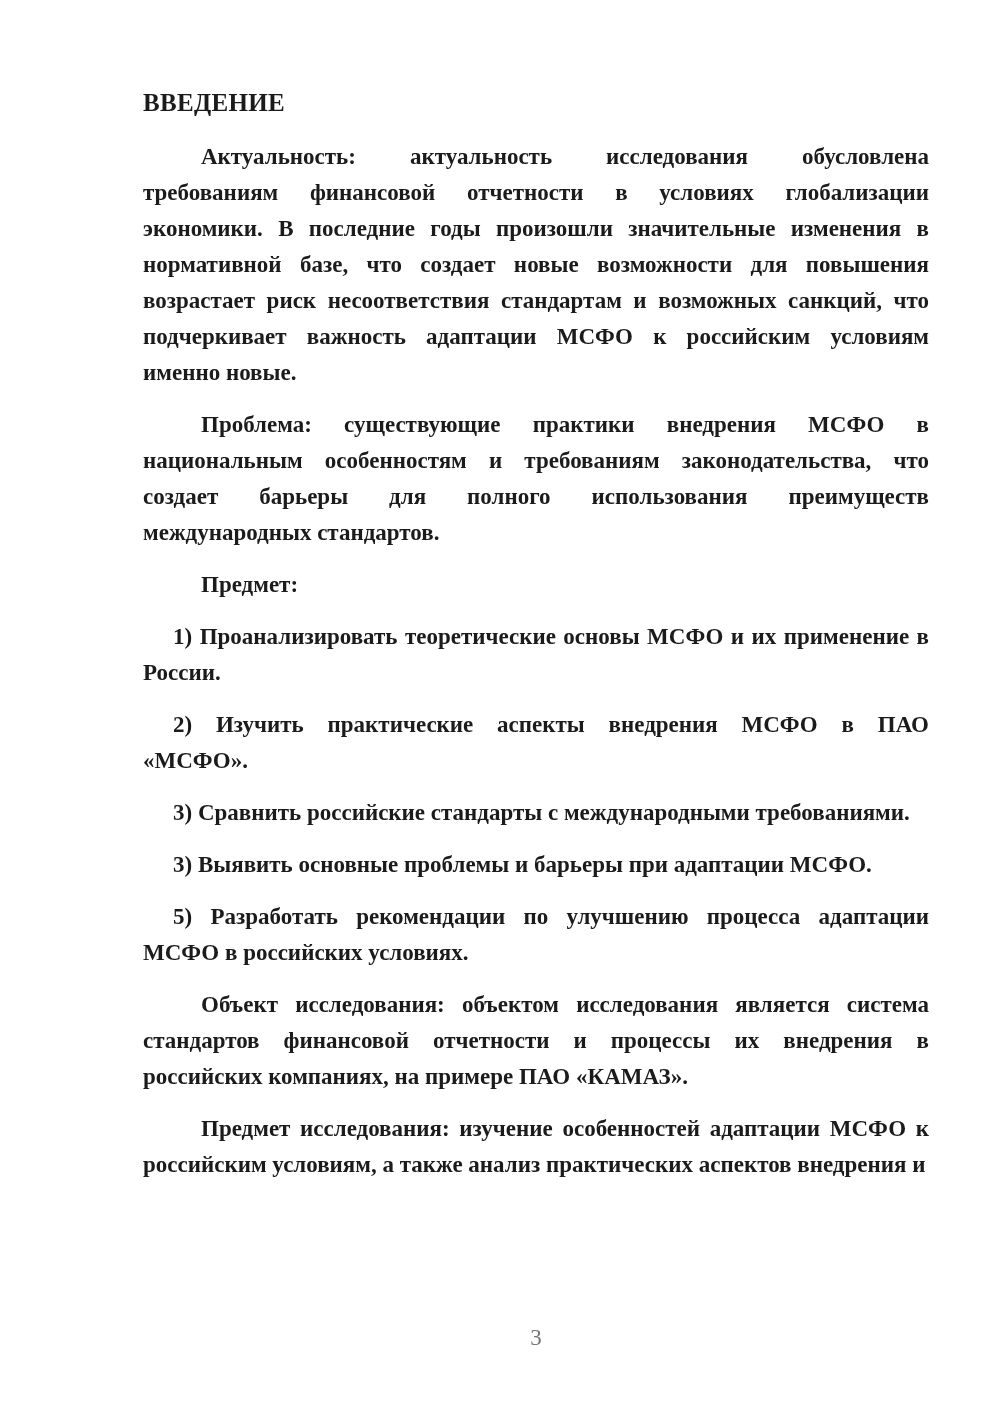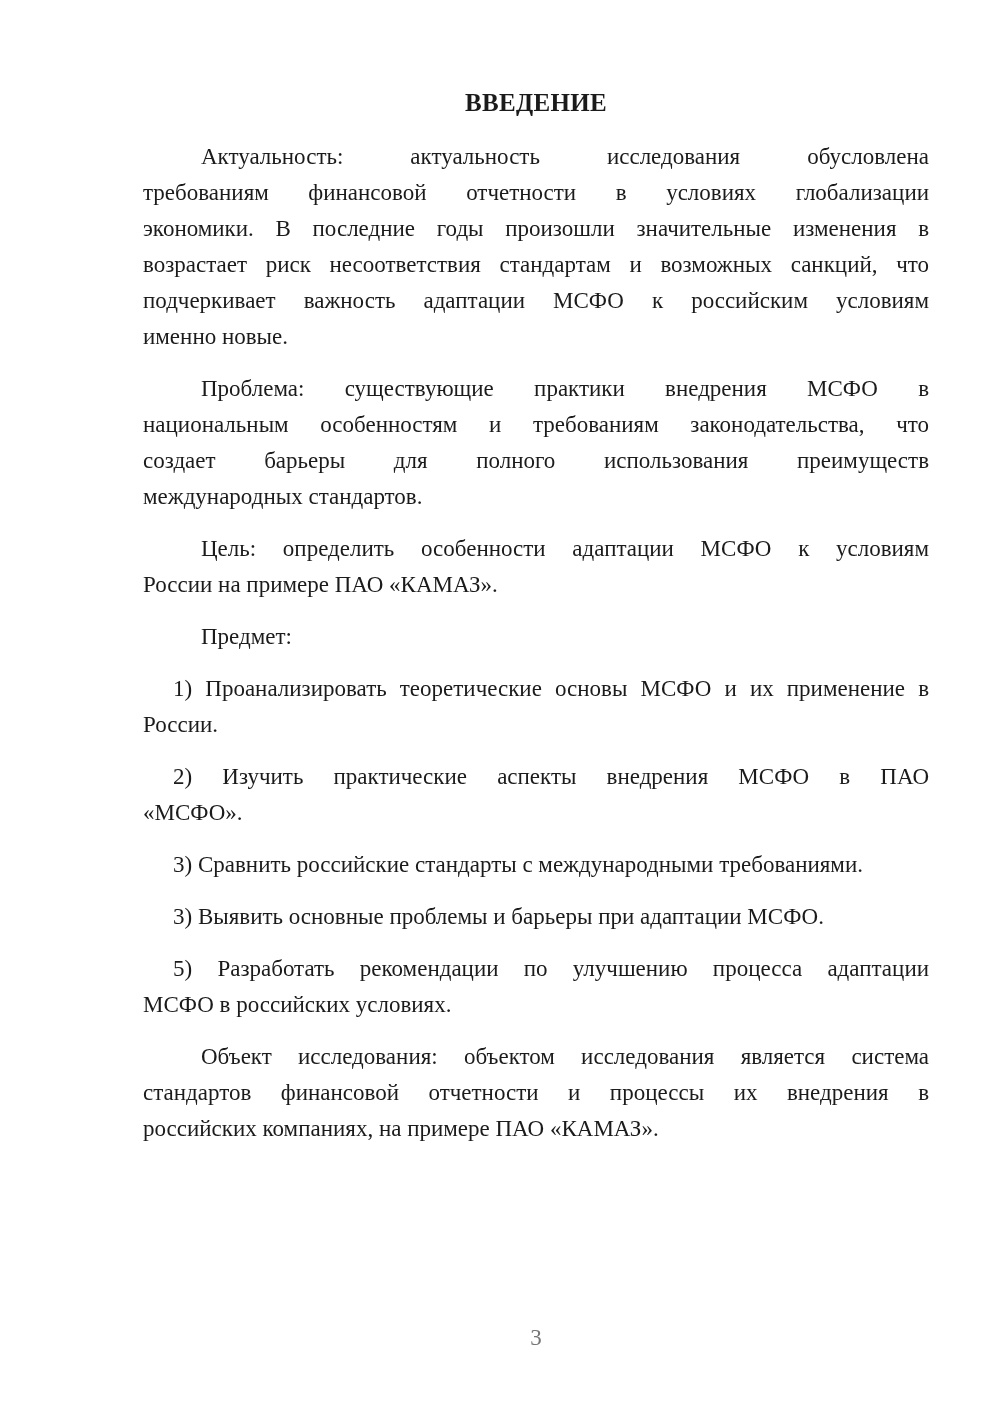--- a/index.html
+++ b/index.html
@@ -15,25 +15,25 @@
   .content {
     position: absolute;
     left: 143px;
     top: 83px;
     width: 786px;
   }
   .doc-title {
     font-size: 25px;
     font-weight: bold;
     line-height: 40px;
-    text-align: center;
+    text-align: left;
     margin: 0 0 15px 0;
     letter-spacing: 0.3px;
   }
-  .block { margin: 16px 0 8px 0; }
+  .block { margin: 16px 0 8px 0; font-weight: bold; }
   .block:last-child { margin-bottom: 0; }
   .line {
     font-size: 23px;
     line-height: 36px;
     text-align: justify;
     text-align-last: justify;
     white-space: normal;
   }
   .line.last { text-align-last: left; }
   .line.first.indent-normal { text-indent: 58px; }
@@ -53,33 +53,30 @@
 <body>
 
 <div class="page">
   <div class="content">
     <h1 class="doc-title">ВВЕДЕНИЕ</h1>
     <div id="content-blocks">
         <div class="block">
           <div class="line first indent-normal">Актуальность: актуальность исследования обусловлена</div>
           <div class="line">требованиям финансовой отчетности в условиях глобализации</div>
           <div class="line">экономики. В последние годы произошли значительные изменения в</div>
+          <div class="line">нормативной базе, что создает новые возможности для повышения</div>
           <div class="line">возрастает риск несоответствия стандартам и возможных санкций, что</div>
           <div class="line">подчеркивает важность адаптации МСФО к российским условиям</div>
           <div class="line last">именно новые.</div>
         </div>
         <div class="block">
           <div class="line first indent-normal">Проблема: существующие практики внедрения МСФО в</div>
           <div class="line">национальным особенностям и требованиям законодательства, что</div>
           <div class="line">создает барьеры для полного использования преимуществ</div>
           <div class="line last">международных стандартов.</div>
-        </div>
-        <div class="block">
-          <div class="line first indent-normal">Цель: определить особенности адаптации МСФО к условиям</div>
-          <div class="line last">России на примере ПАО «КАМАЗ».</div>
         </div>
         <div class="block">
           <div class="line first indent-normal last">Предмет:</div>
         </div>
         <div class="block">
           <div class="line first indent-list">1) Проанализировать теоретические основы МСФО и их применение в</div>
           <div class="line last">России.</div>
         </div>
         <div class="block">
           <div class="line first indent-list">2) Изучить практические аспекты внедрения МСФО в ПАО</div>
@@ -93,16 +90,20 @@
         </div>
         <div class="block">
           <div class="line first indent-list">5) Разработать рекомендации по улучшению процесса адаптации</div>
           <div class="line last">МСФО в российских условиях.</div>
         </div>
         <div class="block">
           <div class="line first indent-normal">Объект исследования: объектом исследования является система</div>
           <div class="line">стандартов финансовой отчетности и процессы их внедрения в</div>
           <div class="line last">российских компаниях, на примере ПАО «КАМАЗ».</div>
         </div>
+        <div class="block">
+          <div class="line first indent-normal">Предмет исследования: изучение особенностей адаптации МСФО к</div>
+          <div class="line last">российским условиям, а также анализ практических аспектов внедрения и</div>
+        </div>
       </div>
   </div>
   <div class="page-number">3</div>
 </div>
 
 </body></html>

